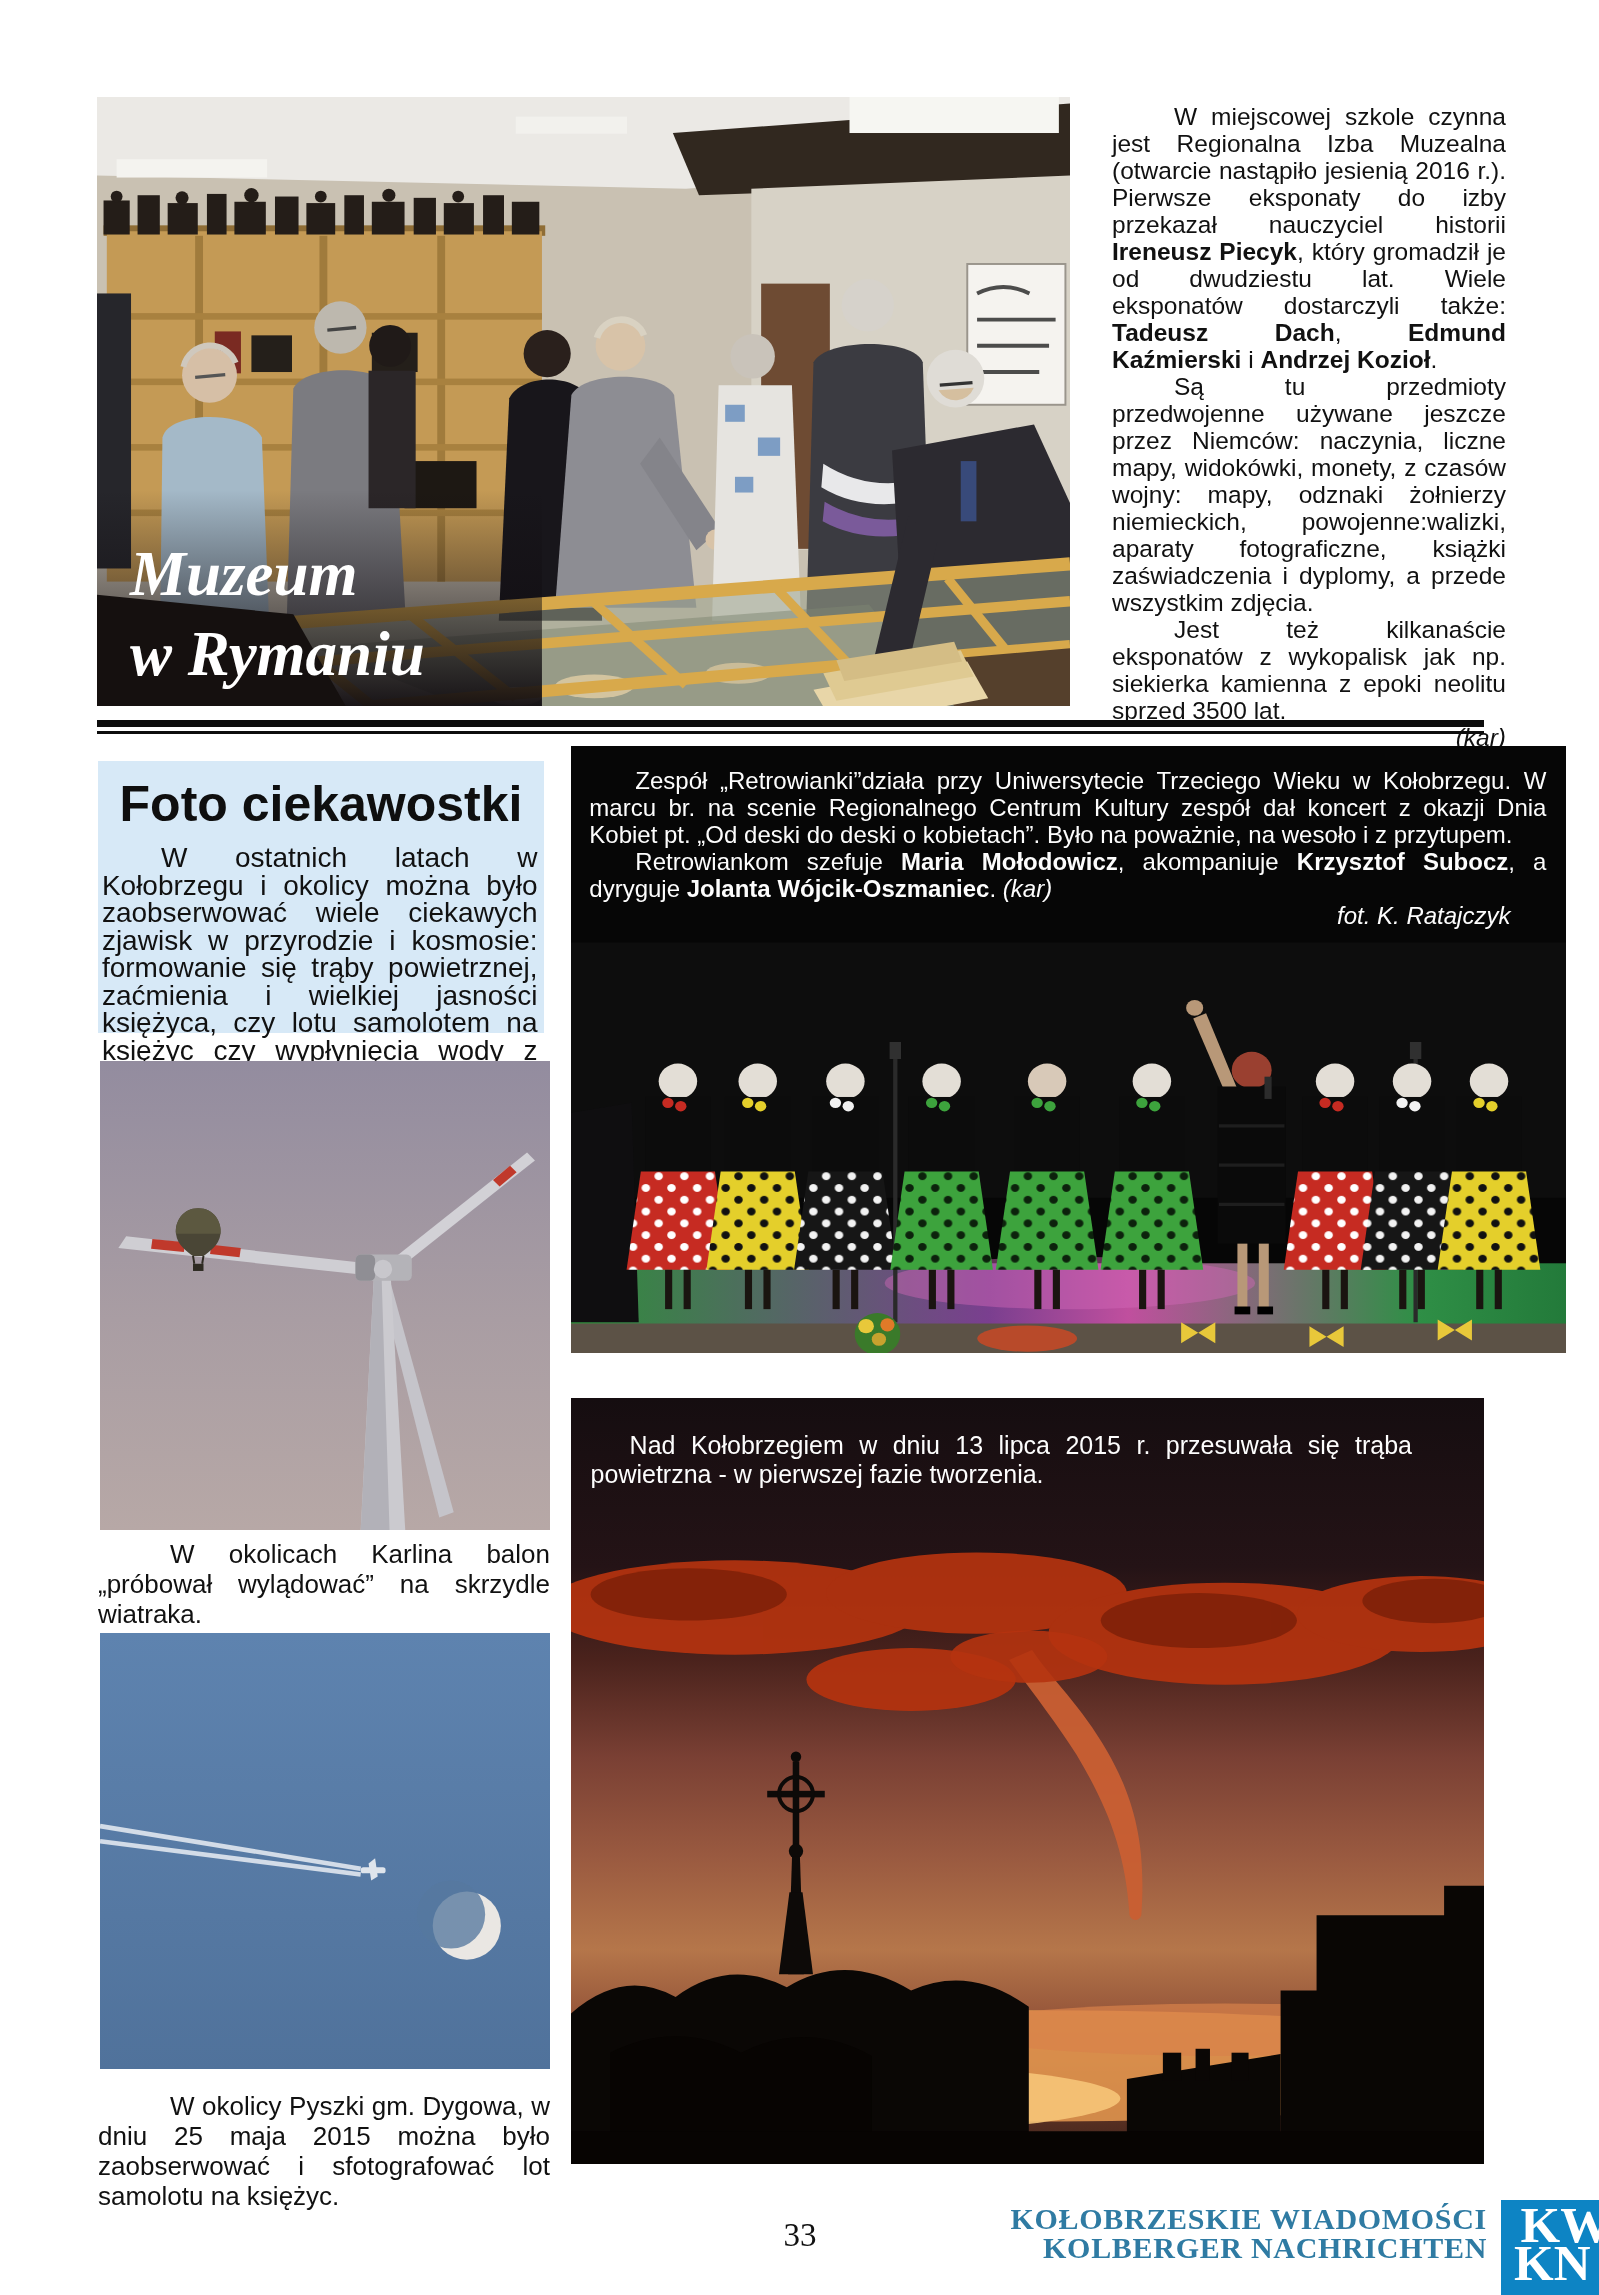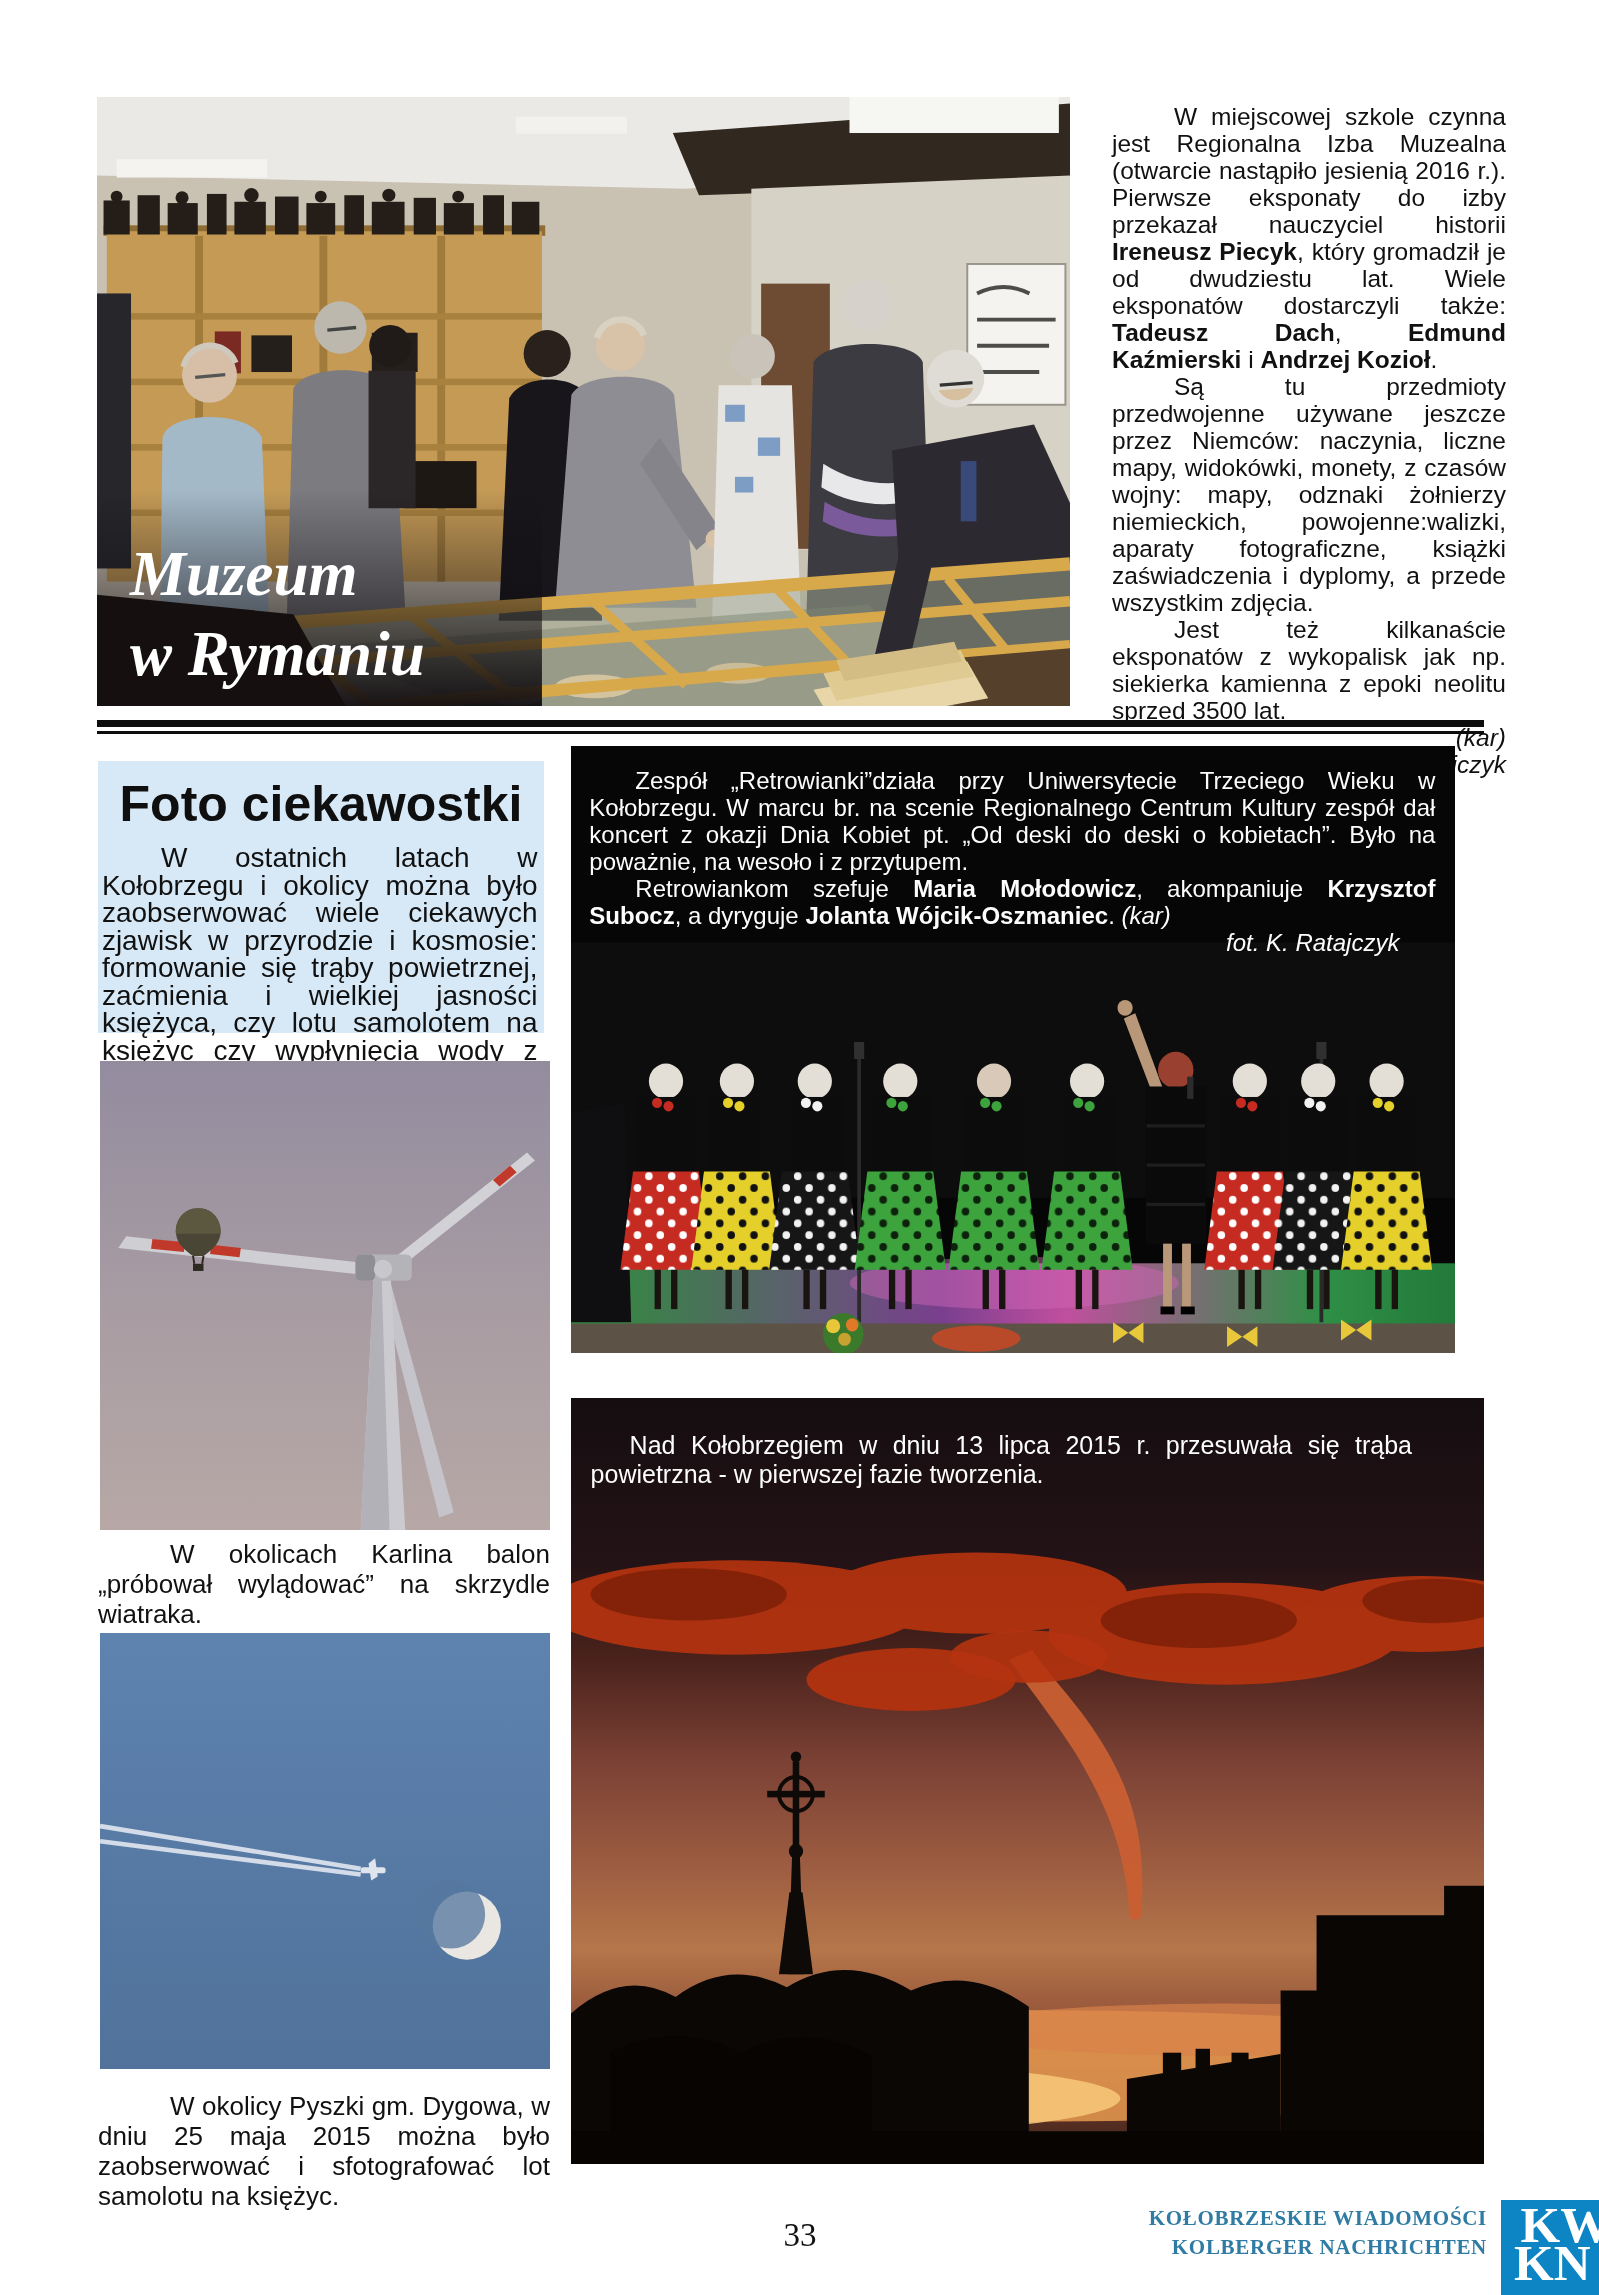--- a/index.html
+++ b/index.html
@@ -30,21 +30,21 @@
   .overlay-text{position:absolute;color:#fdfdfd;font-size:24px;line-height:27px;text-align:justify;}
   .overlay-text p{margin:0;text-indent:46px;}
   .overlay-text .credit{text-align:right;font-style:italic;padding-right:36px;}
   
   .caption{position:absolute;left:98px;width:452px;font-size:26px;line-height:30px;
     text-align:justify;text-indent:72px;}
   
   .page-number{position:absolute;left:0;top:2217px;width:1600px;text-align:center;
     font-family:"Liberation Serif", serif;font-size:33px;color:#111;}
   .pub-name{position:absolute;right:113px;top:2204px;text-align:right;
-    font-family:"Liberation Serif", serif;font-weight:bold;font-size:21px;line-height:29.4px;
+    font-family:"Liberation Serif", serif;font-weight:bold;font-size:30px;line-height:29.4px;
     letter-spacing:0.7px;color:#2f7ba3;}
   .logo{position:absolute;left:1501px;top:2200px;width:99px;height:124px;background:#0d84c4;}
   .logo span{position:absolute;color:#ffffff;font-family:"Liberation Serif", serif;
     font-weight:bold;font-size:51px;line-height:51px;}
   .logo .kw{left:19.6px;top:0px;}
   .logo .kn{left:13px;top:38px;}
 </style>
 </head>
 <body>
 
@@ -181,21 +181,21 @@
   <div class="sep">
     <div class="l1"></div>
     <div class="l2"></div>
   </div>
 
   <div class="foto-box">
     <h1>Foto ciekawostki</h1>
     <div class="body">W ostatnich latach w Kołobrzegu i okolicy można było zaobserwować wiele ciekawych zjawisk w przyrodzie i kosmosie: formowanie się trąby powietrznej, zaćmienia i wielkiej jasności księżyca, czy lotu samolotem na księżyc czy wypłynięcia wody z Kanału Drzewnego.</div>
   </div>
 
-  <div class="photo" style="left:571px;top:746px;width:884px;height:607px;background:#060606;">
+  <div class="photo" style="left:571px;top:746px;width:995px;height:607px;background:#060606;">
     <svg viewBox="0 0 1396 927" preserveAspectRatio="none">
       <defs>
         <pattern id="dotsRed" width="36" height="36" patternUnits="userSpaceOnUse">
           <rect width="36" height="36" fill="#c62b22"></rect>
             <circle cx="9" cy="9" r="6" fill="#fff"></circle>
             <circle cx="27" cy="27" r="6" fill="#fff"></circle>
         </pattern>
         <pattern id="dotsYellow" width="36" height="36" patternUnits="userSpaceOnUse">
           <rect width="36" height="36" fill="#e4cf2b"></rect>
             <circle cx="9" cy="9" r="6" fill="#111"></circle>

